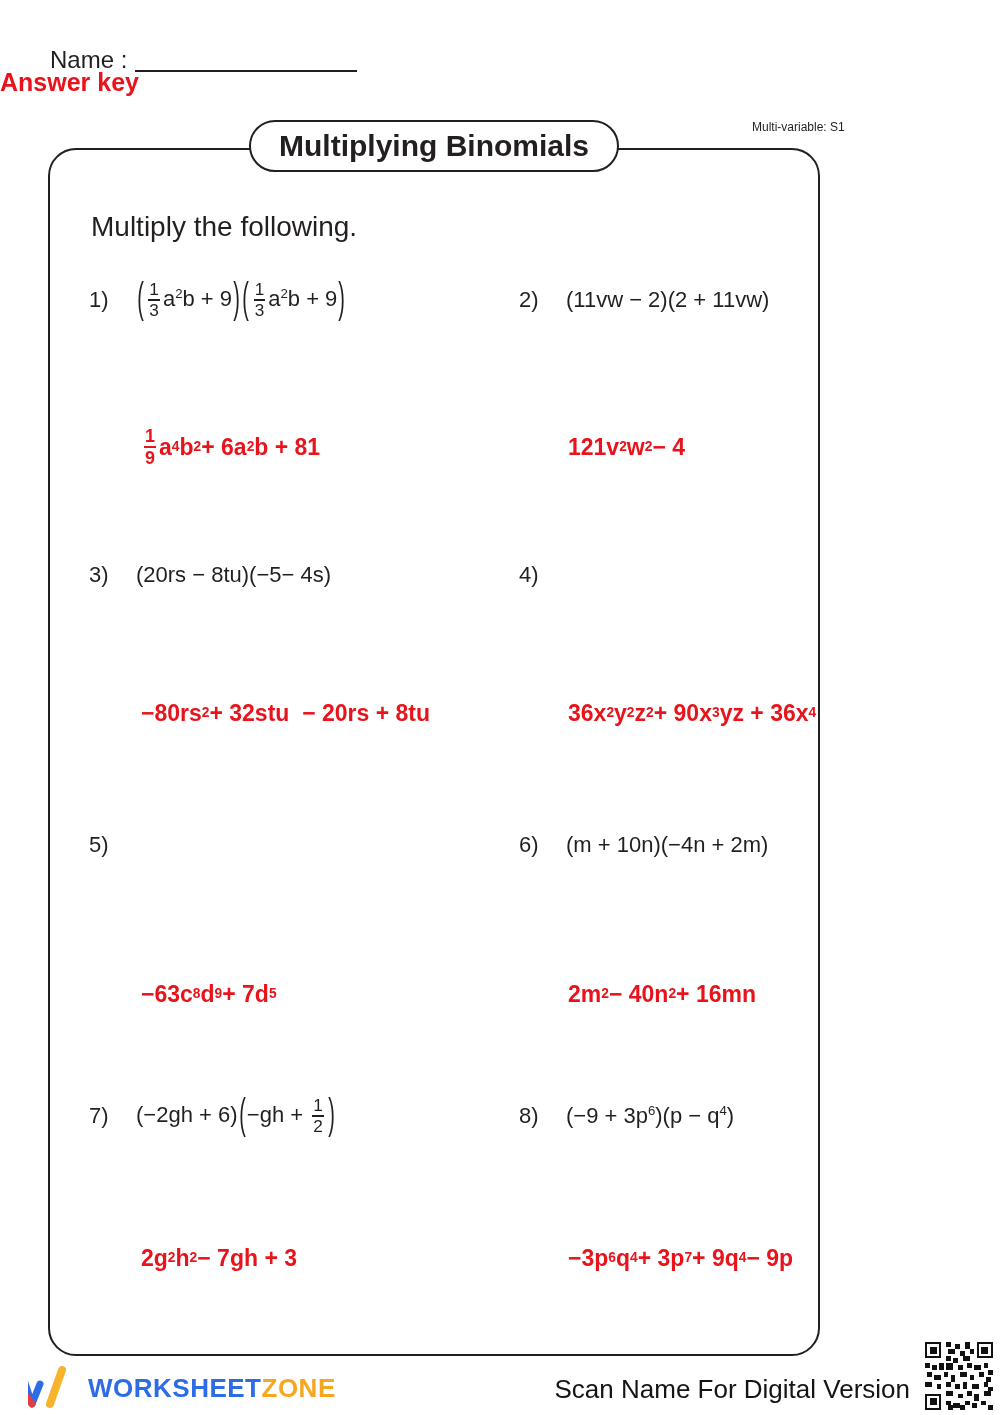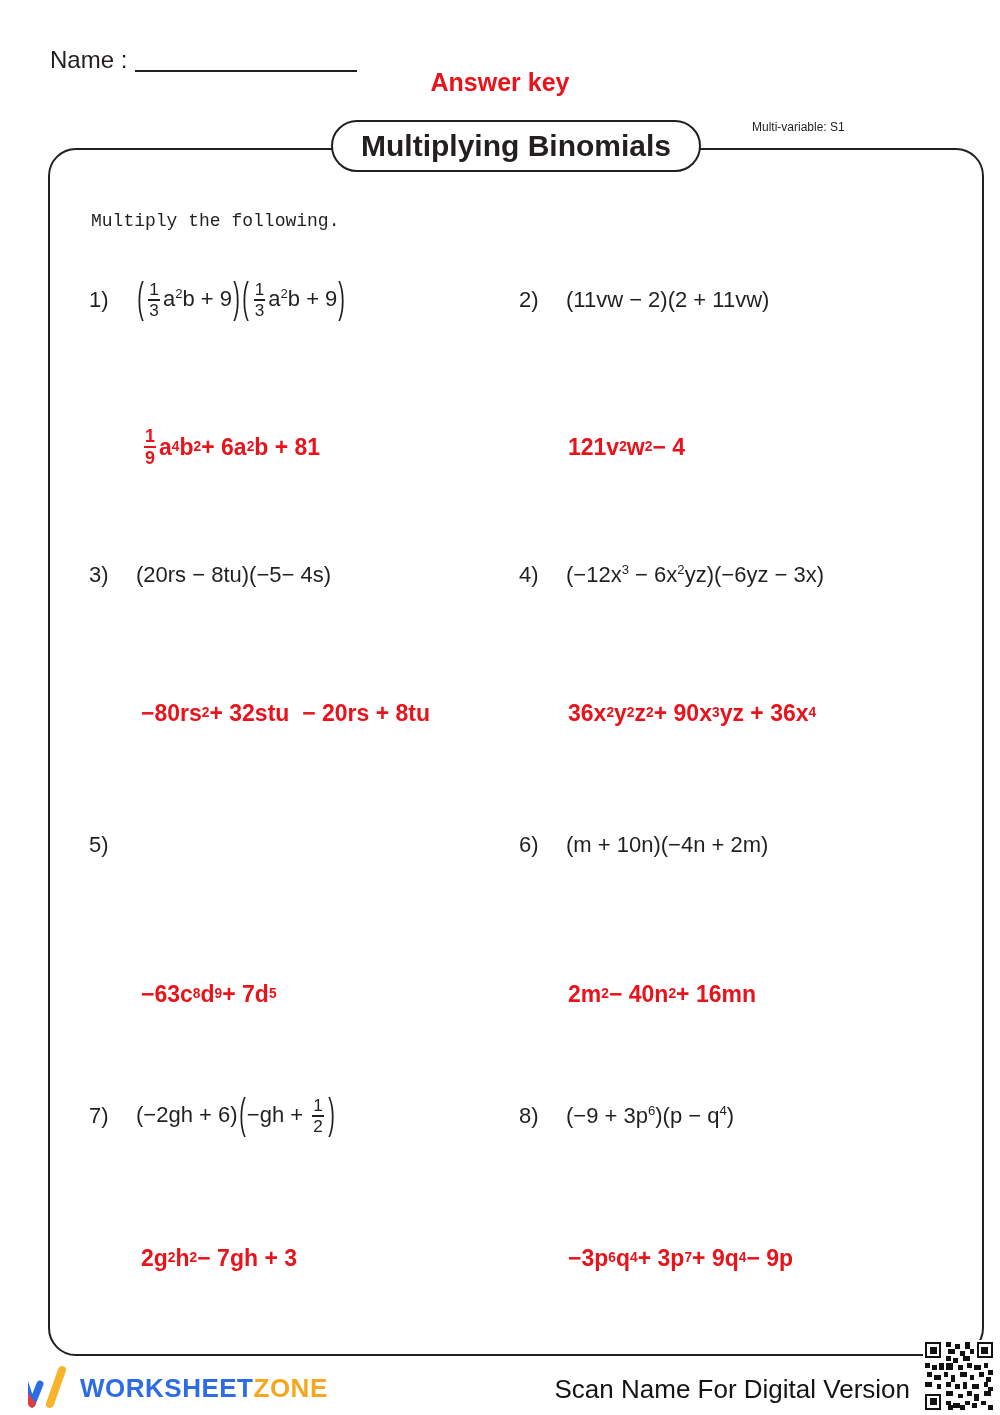--- a/index.html
+++ b/index.html
@@ -14,37 +14,37 @@
   .abs { position: absolute; }
 
   
   .name-row { left: 50px; top: 46px; font-size: 24px; }
   .name-line {
     display: inline-block; width: 222px; height: 1em;
     border-bottom: 2px solid #231f20; margin-left: 8px;
     vertical-align: -4px;
   }
   .answer-key {
-    left: 0; right: 0; top: 68px; text-align: center;
+    left: 0; right: 0; top: 68px; 
     font-size: 25px; font-weight: bold; color: #e8131b;
   }
 
   
   .sheet {
-    left: 48px; top: 148px; width: 936px; height: 1208px;
+    left: 48px; top: 148px; width: 772px; height: 1208px;
     border: 2.5px solid #231f20; border-radius: 28px;
   }
   .title-pill {
     position: absolute; left: 50%; top: -30px; transform: translateX(-50%);
     background: #ffffff; border: 2.5px solid #231f20; border-radius: 26px;
     padding: 7px 28px; font-size: 30px; font-weight: bold; white-space: nowrap;
   }
   .variant { left: 752px; top: 120px; font-size: 12px; }
 
-  .instruction { left: 91px; top: 211px; font-size: 18px; font-family: Liberation Mono, monospace; }
+  .instruction { left: 91px; top: 211px; font-size: 28px; }
 
   
   .row { position: absolute; left: 0; width: 1000px; }
   .cell {
     position: absolute; display: flex; align-items: center;
     height: 100%; font-size: 22px; white-space: nowrap;
   }
   .cell.c-left  { left: 89px; }
   .cell.c-right { left: 519px; }
   .pnum { display: inline-block; width: 47px; }
@@ -62,21 +62,21 @@
     font-size: 0.78em; line-height: 1.12; margin: 0 3px; vertical-align: middle;
   }
   .frac > span:first-child { border-bottom: 2px solid currentColor; padding: 0 1px; }
   .bigp {
     display: inline-block; transform: scaleY(1.9) scaleX(0.9);
     font-weight: 300; margin: 0 1px;
   }
 
   
   .brand { left: 28px; top: 1362px; display: flex; align-items: center; }
-  .brand-text { font-size: 26px; font-weight: bold; letter-spacing: 0.5px; margin-left: 8px; }
+  .brand-text { font-size: 26px; font-weight: bold; letter-spacing: 0.5px; margin-left: 16px; }
   .brand-first { color: #2e6ce6; }
   .brand-second { color: #f5a81f; }
   .scan-text { right: 90px; top: 1374px; font-size: 26px; color: #141414; }
   .qr { right: 5px; top: 1340px; width: 72px; height: 72px; background: #ffffff; padding: 2px; }
   .qr svg { display: block; width: 100%; height: 100%; }
 </style>
 </head>
 <body>
 
 <div class="abs name-row">
@@ -116,21 +116,20 @@
   <div class="acell a-right">121v<sup>2</sup>w<sup>2</sup> − 4</div>
 </div>
 
 <div class="row" style="top:553px;height:44px">
   <div class="cell c-left">
     <span class="pnum">3)</span>
     <span>(20rs − 8tu)(−5− 4s)</span>
   </div>
   <div class="cell c-right">
     <span class="pnum">4)</span>
-    <span>(−12x<sup>3</sup> − 6x<sup>2</sup>yz)(−6yz − 3x)</span>
   </div>
 </div>
 
 <div class="row" style="top:691px;height:44px">
   <div class="acell a-left">−80rs<sup>2</sup> + 32stu &nbsp;− 20rs + 8tu</div>
   <div class="acell a-right">36x<sup>2</sup>y<sup>2</sup>z<sup>2</sup> + 90x<sup>3</sup>yz + 36x<sup>4</sup></div>
 </div>
 
 <div class="row" style="top:823px;height:44px">
   <div class="cell c-left">

